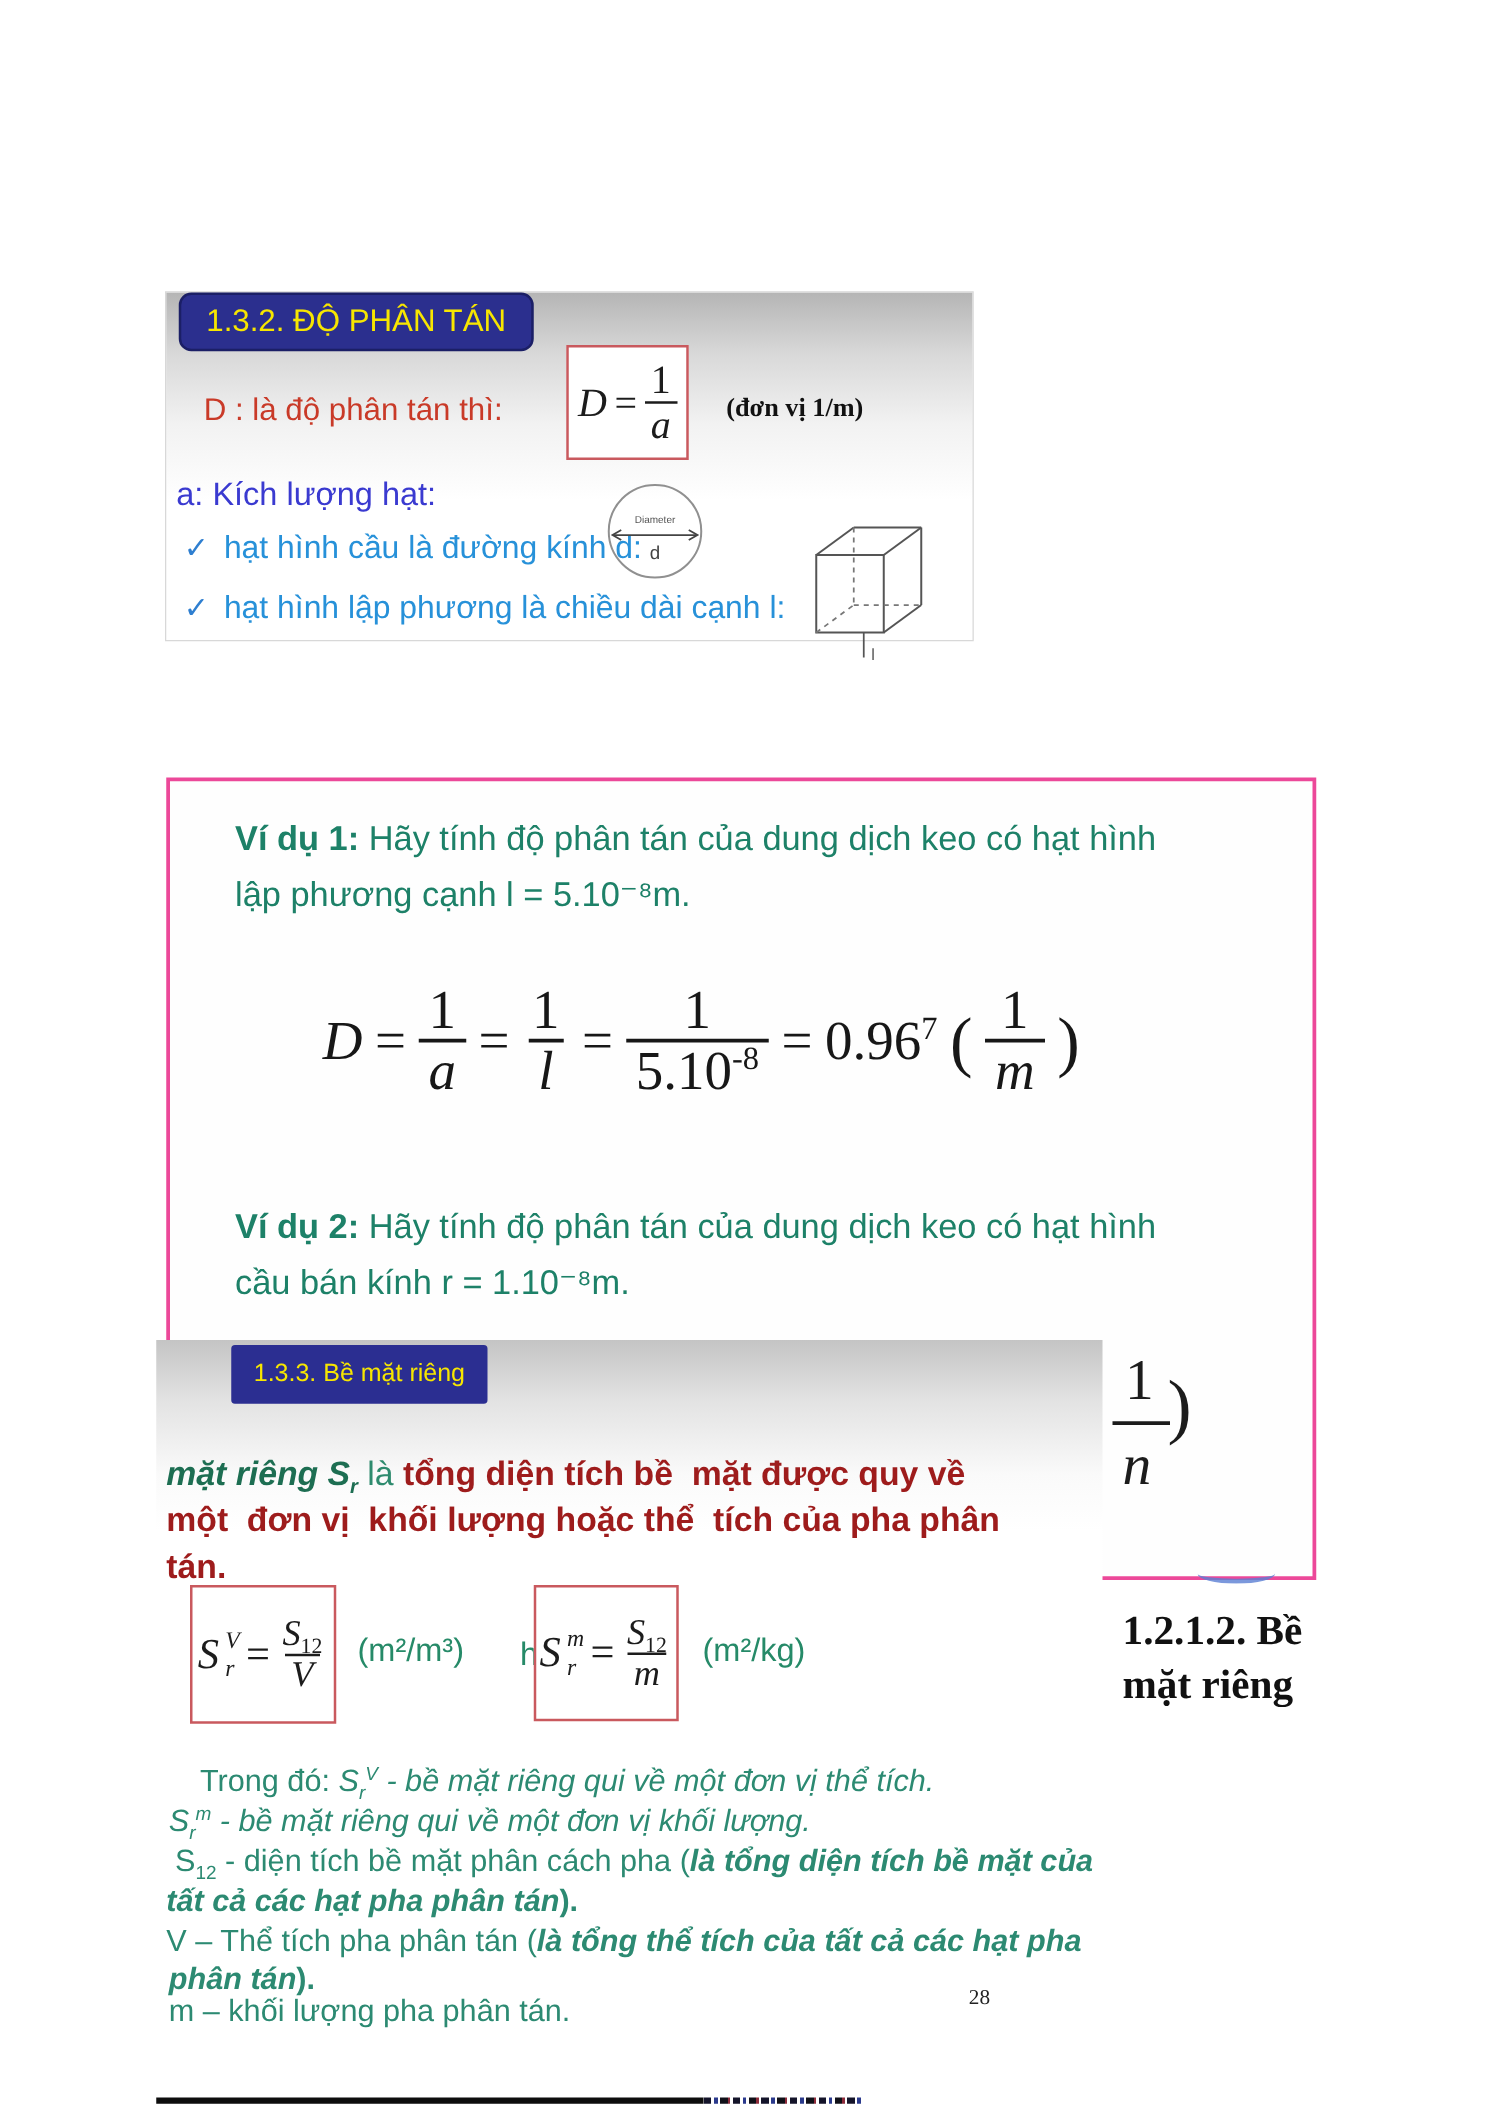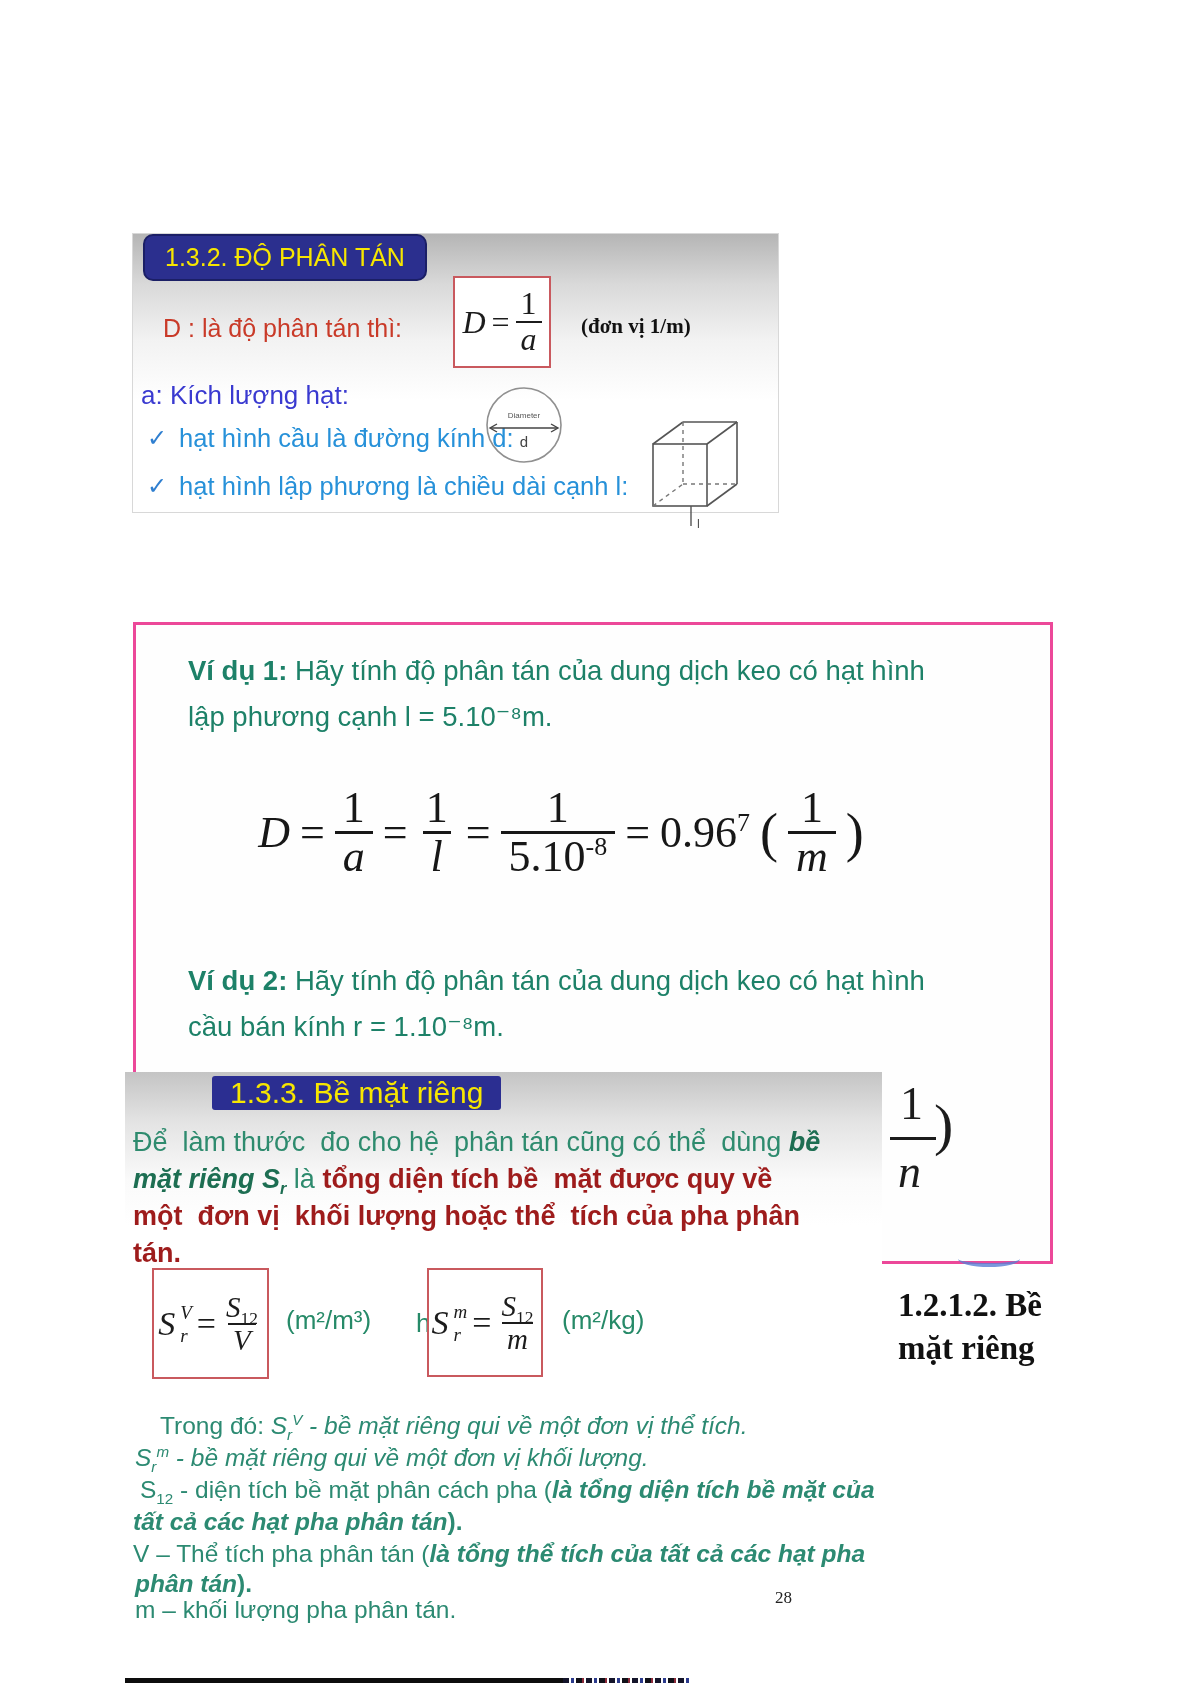--- a/index.html
+++ b/index.html
@@ -38,21 +38,21 @@
   .bigf .fr .dn{border-top:3px solid #171717;padding:0 8px;}
   .bigf .fr .nm{padding:0 8px;}
   .bigf sup{font-size:26px;}
   .paren{font-size:54px;font-weight:400;}
   .fragment span{position:absolute;font-family:"Liberation Serif","DejaVu Serif",serif;color:#1c1c1c;}
   .arc{left:822px;top:626px;width:62px;height:12px;border-bottom:4px solid #5b7fd4;border-radius:50%;opacity:.8;}
 
   
   .overlay{left:125px;top:1072px;width:757px;height:196px;
     background:linear-gradient(180deg,#c4c4c4 0%,#e3e3e3 25%,#fafafa 55%,#ffffff 78%);}
-  .banner2{left:60px;top:4px;padding:0 18px;font-size:30px;background:#2b2e91;border-radius:3px;margin-left:27px;}
+  .banner2{left:60px;top:4px;padding:12px 18px;font-size:20px;background:#2b2e91;border-radius:3px;}
   .opar{font-size:27px;line-height:37px;white-space:pre;width:748px;left:8px;}
   .gr{color:#2e8b6e;font-weight:500;}
   .grbi{color:#1d6e52;font-weight:bold;font-style:italic;}
   .rd{color:#9e1c1c;font-weight:bold;}
   .ol1{top:52px;} .ol2{top:89px;} .ol3{top:126px;} .ol4{top:163px;}
   sub,sup{line-height:0;}
 
   
   .sbox{font-family:"Liberation Serif","DejaVu Serif",serif;color:#1c1c1c;}
   .sbox1{left:152px;top:1268px;width:113px;height:107px;gap:5px;font-size:34px;}
@@ -181,21 +181,20 @@
       <span style="left:798px;top:466px;font-size:58px;">)</span>
       <span style="left:762px;top:520px;font-size:46px;font-style:italic;">n</span>
     </div>
 
     <div class="abs arc"></div>
   </div>
 
   <div class="abs overlay">
     <div class="abs banner banner2">1.3.3. Bề mặt riêng</div>
 
-    <div class="abs opar ol1"><span class="gr">Để  làm thước  đo cho hệ  phân tán cũng có thể  dùng </span><span class="grbi">bề</span></div>
 
     <div class="abs opar ol2"><span class="grbi">mặt riêng </span><span class="grbi"><span>S</span><sub style="font-size:0.6em;">r</sub></span><span class="gr"> là </span><span class="rd">tổng diện tích bề  mặt được quy về</span></div>
 
     <div class="abs opar ol3 rd">một  đơn vị  khối lượng hoặc thể  tích của pha phân</div>
     <div class="abs opar ol4 rd">tán.</div>
   </div>
 
   <div class="abs fbox sbox sbox1">
     <span class="it">S</span>
     <span class="stack">

